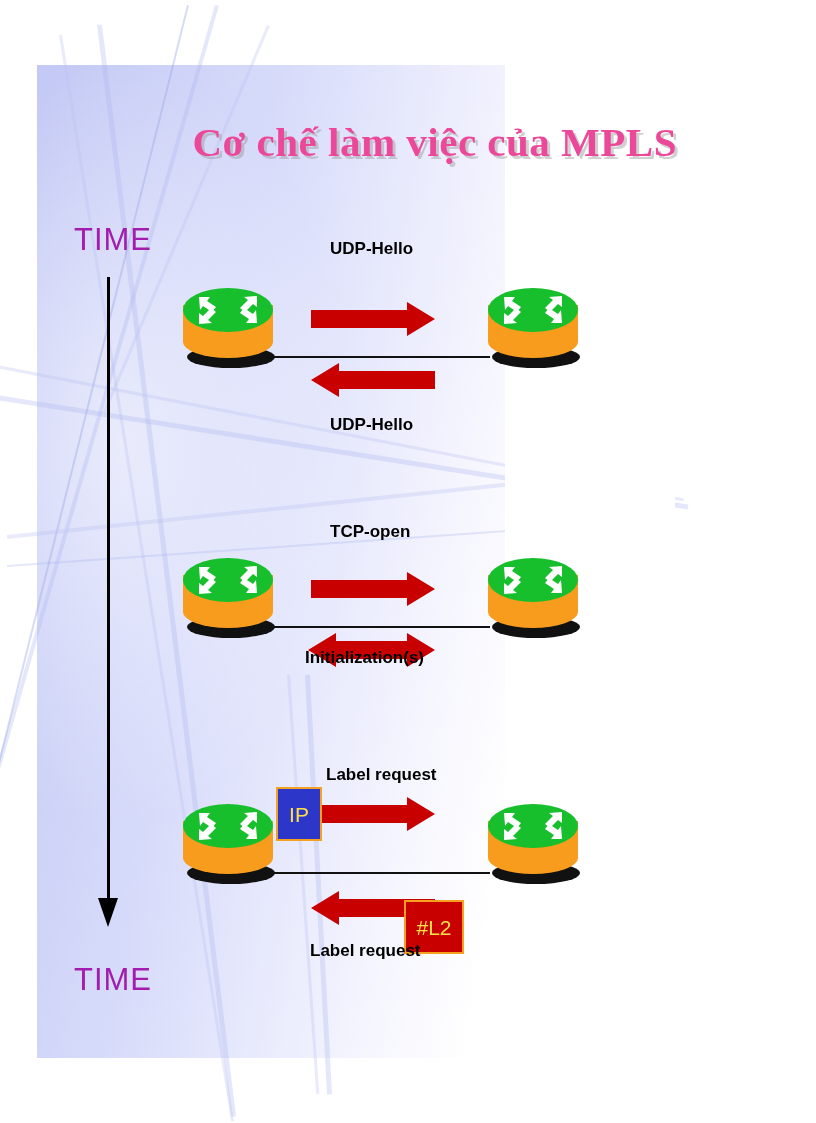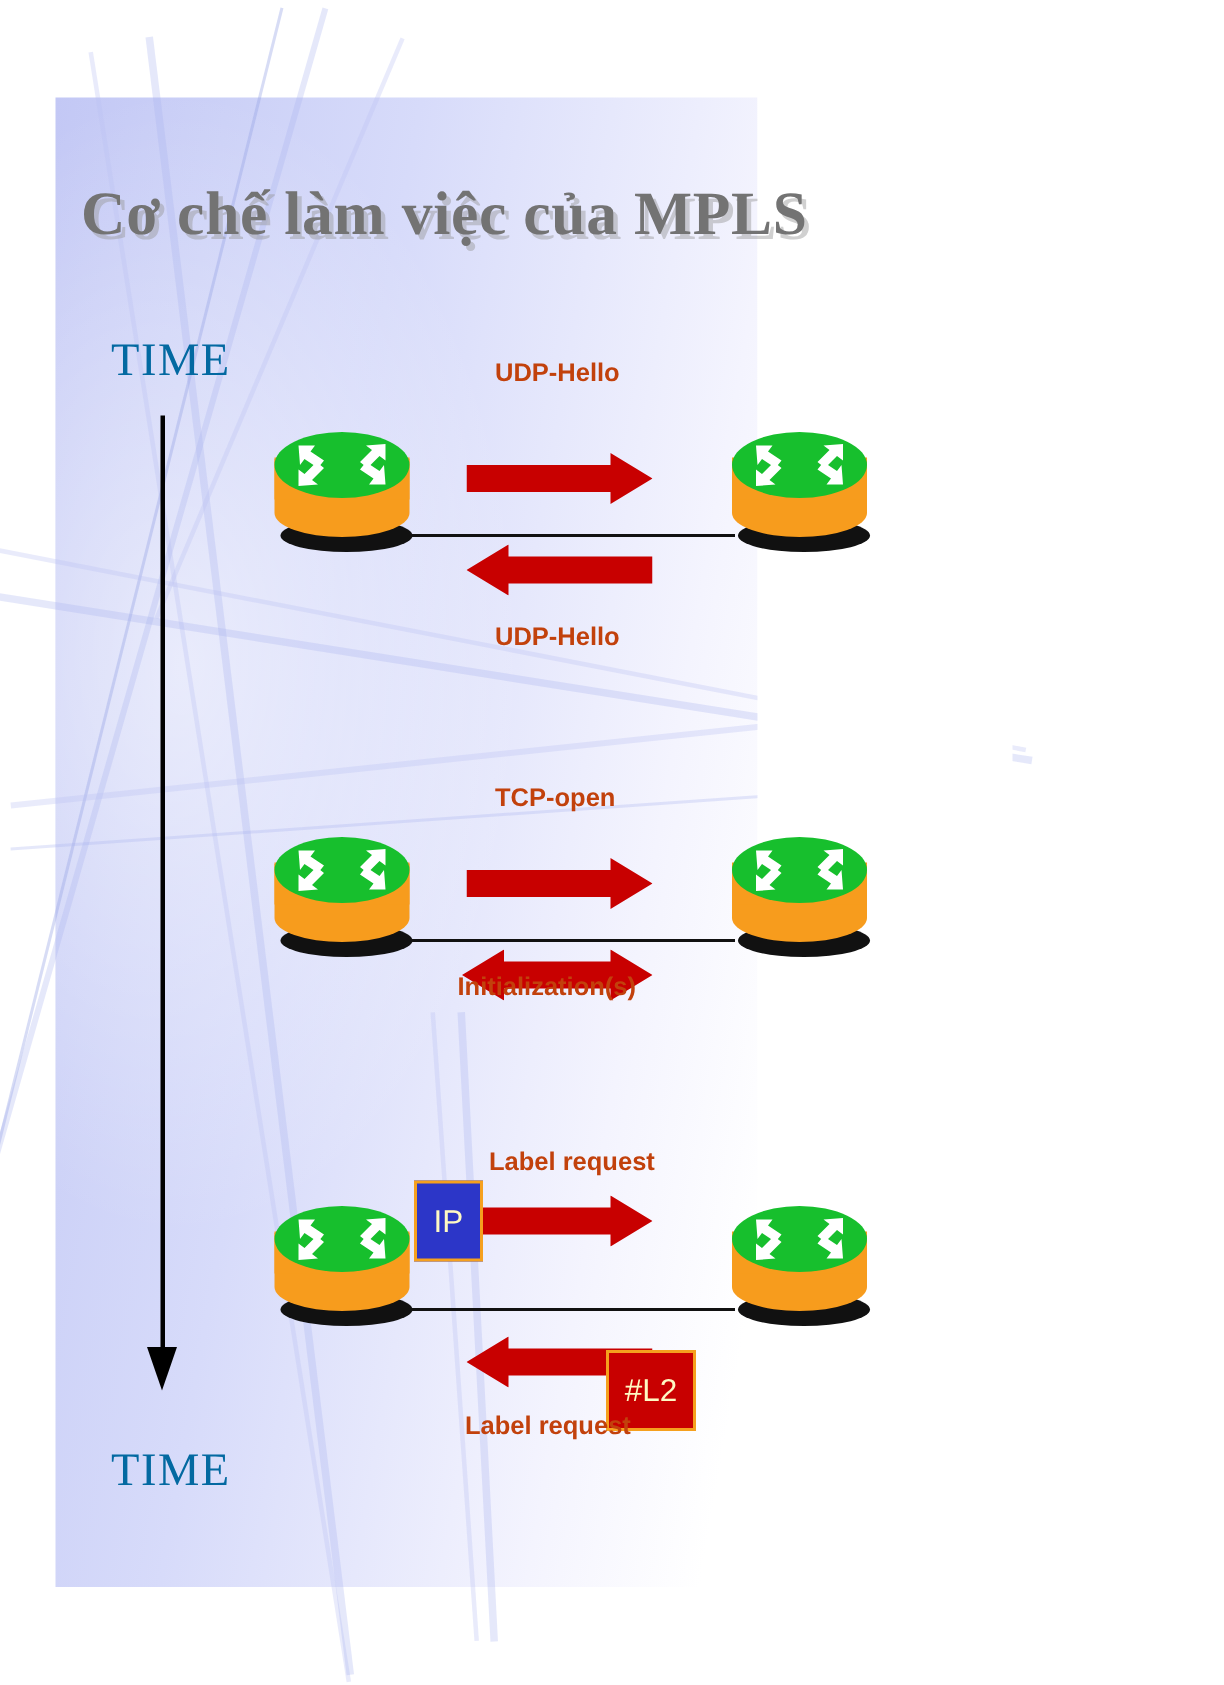--- a/index.html
+++ b/index.html
@@ -20,33 +20,32 @@
 
   
   .swoosh{position:absolute;background:rgba(150,162,230,.38);
           transform-origin:0 0;pointer-events:none;}
   .swoosh.soft{background:rgba(168,178,238,.30);}
   .swoosh.pale{background:rgba(186,194,243,.32);}
 
   
   #title{
     position:absolute;left:37px;top:118px;width:640px;
-    text-align:left;
+    text-align:right;
     font-family:"Liberation Serif","DejaVu Serif",serif;
     font-weight:bold;font-size:41px;letter-spacing:.5px;
-    color:#737373;
+    color:#ec4899;
     text-shadow:3px 3px 0 rgba(150,150,150,.45);
     white-space:nowrap;
-    margin-left:17px;
   }
 
   
   .time-label{
-    position:absolute;color:#0369a1;font-size:31px;
-    font-family:Liberation Serif, serif;letter-spacing:1px;
+    position:absolute;color:#a21caf;font-size:31px;
+    font-family:Liberation Sans, sans-serif;letter-spacing:1px;
   }
   #time-top{left:74px;top:222px;}
   #time-bottom{left:74px;top:962px;}
 
   #time-axis-line{
     position:absolute;left:107px;top:277px;width:3px;height:637px;background:#000;
   }
   #time-axis-head{
     position:absolute;left:98px;top:898px;width:0;height:0;
     border-left:10px solid transparent;border-right:10px solid transparent;
@@ -75,27 +74,27 @@
 
   
   .link{position:absolute;height:2px;background:#111;}
 
   
   .msg-arrow{position:absolute;}
   .msg-arrow svg{display:block;}
 
   
   .msg-label{
-    position:absolute;color:#c2410c;font-weight:bold;font-size:17px;
+    position:absolute;color:#000000;font-weight:bold;font-size:17px;
     font-family:"Liberation Sans",sans-serif;white-space:nowrap;
   }
 
   
   .pkt{
-    position:absolute;border:2px solid #f5a01e;color:#fef9c3;font-weight:normal;
+    position:absolute;border:2px solid #f5a01e;color:#fde047;font-weight:normal;
     font-size:21px;font-family:"Liberation Sans",sans-serif;
     display:flex;align-items:center;justify-content:center;line-height:1;
   }
   .pkt.ip{background:#2c36c8;}
   .pkt.l2{background:#c80000;}
 </style>
 </head>
 <body>
 
 <div id="slide">

